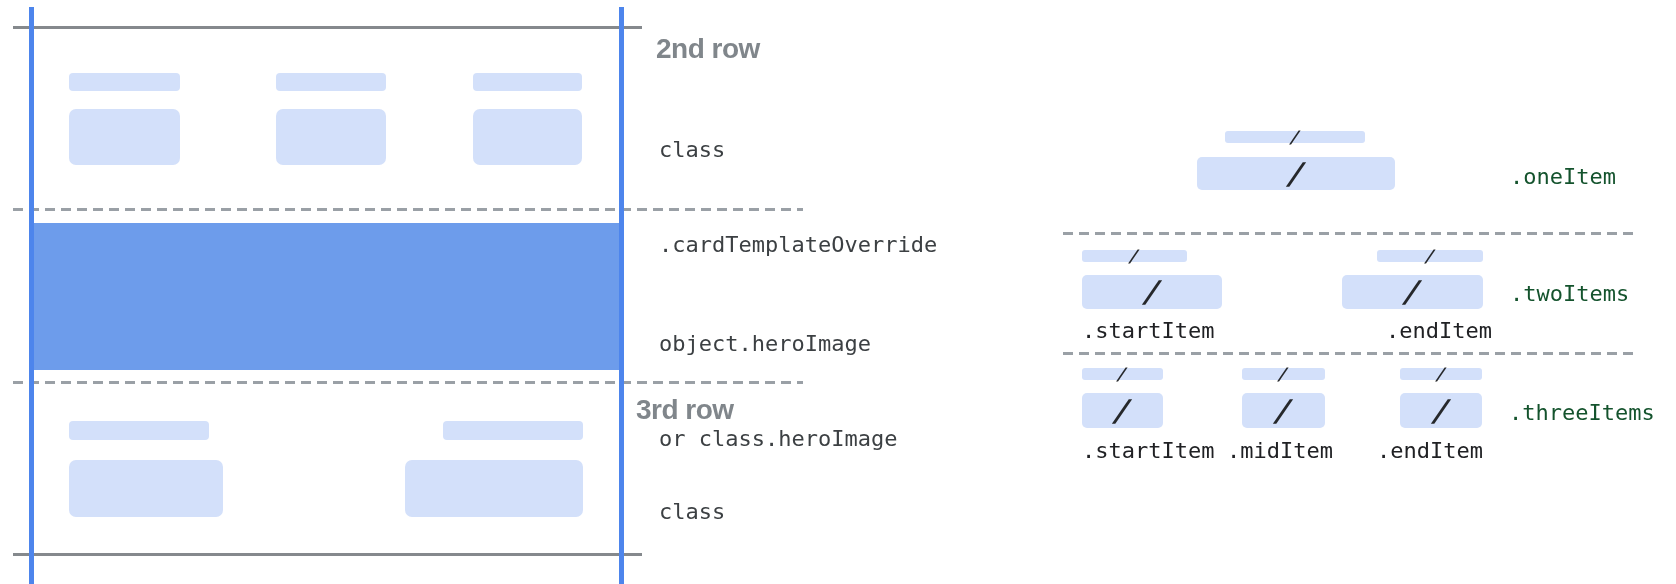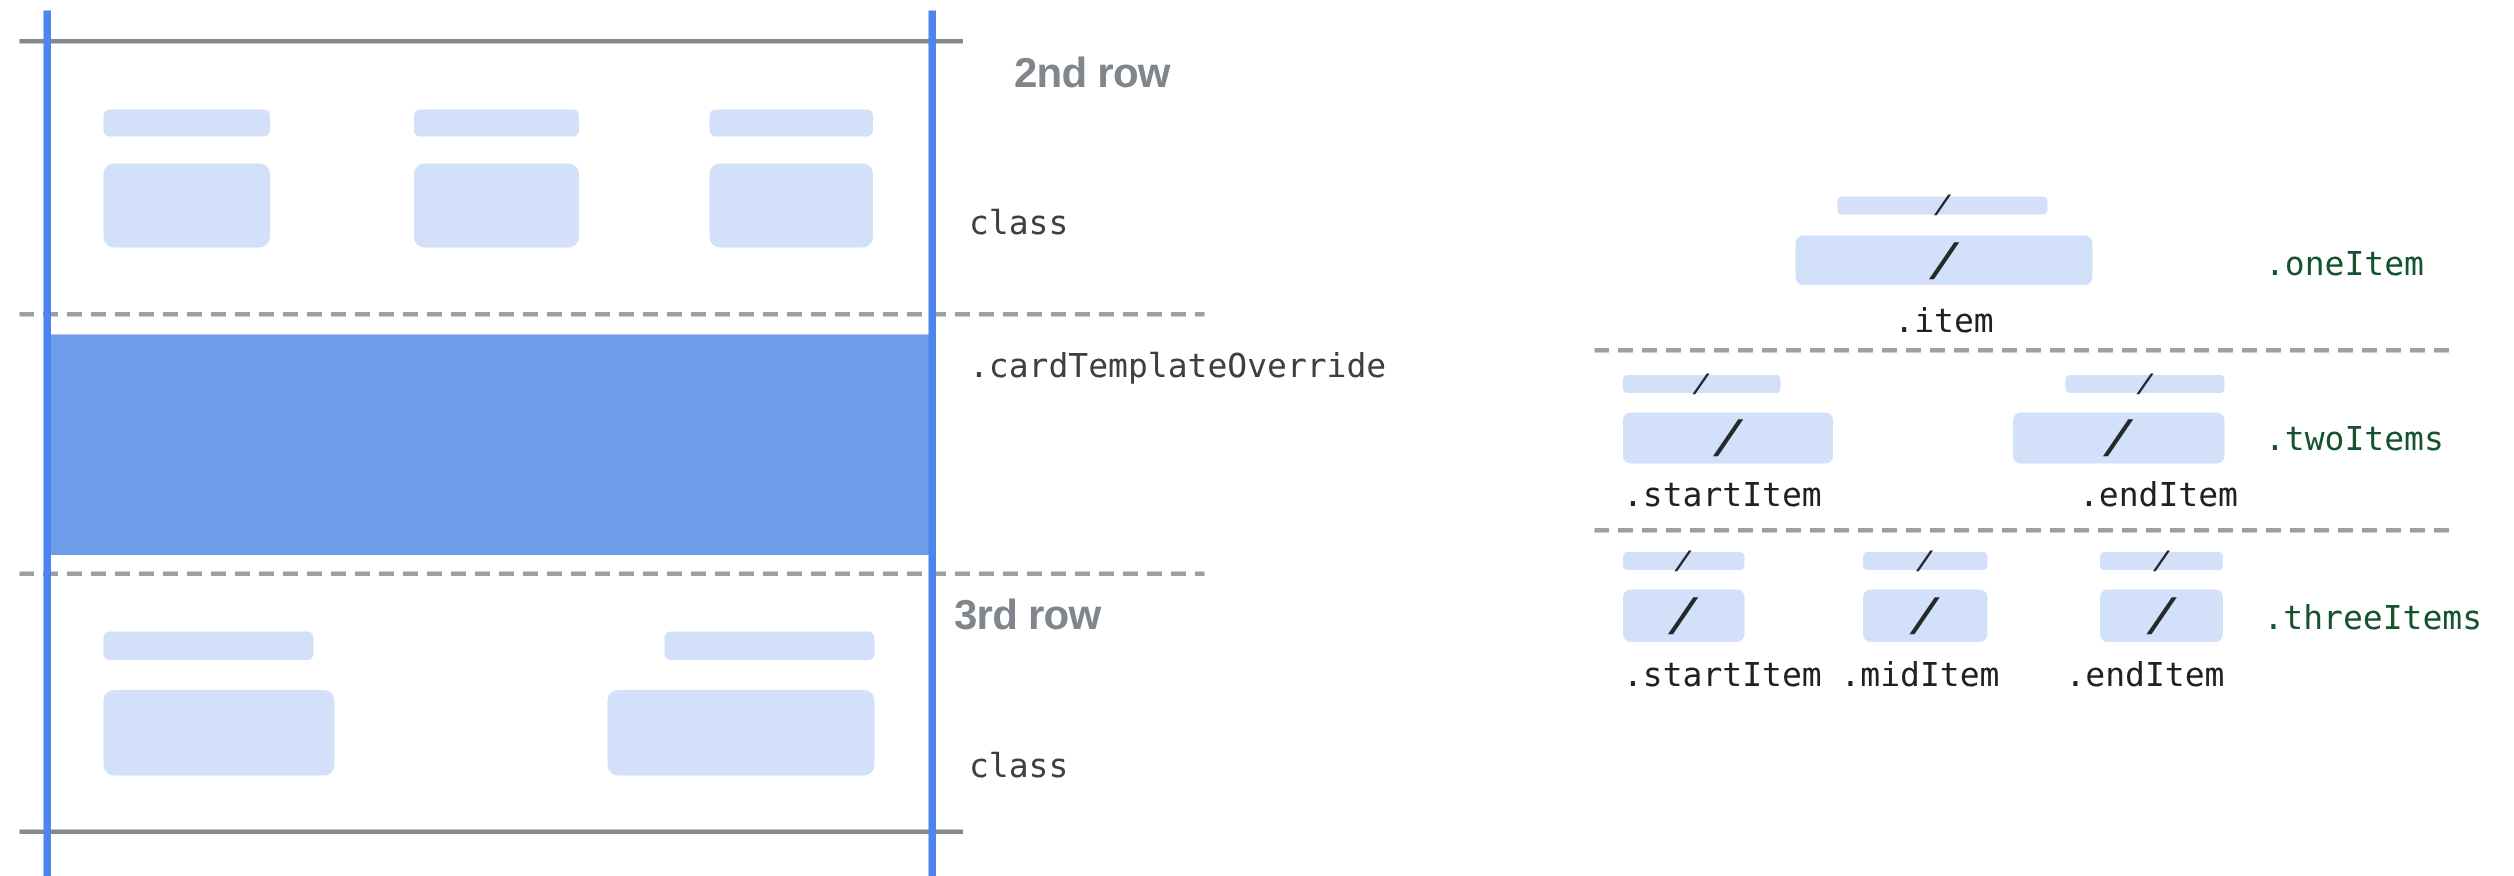--- a/index.html
+++ b/index.html
@@ -16,21 +16,21 @@
   .ph{position:absolute;background:#d3e0fa;z-index:1;}
   .ph.sm{border-radius:4px;}
   .ph.lg{border-radius:7px;}
 
   .hero{position:absolute;background:#6d9ceb;z-index:1;}
 
   
   .rowtitle{position:absolute;font-size:28px;font-weight:bold;color:#80868b;
             letter-spacing:-0.5px;white-space:pre;}
   .code{position:absolute;font-family:"DejaVu Sans Mono","Liberation Mono",monospace;
-        font-size:22px;line-height:31.5px;color:#3c4043;white-space:pre;}
+        font-size:22px;line-height:31.5px;color:#3c4043;white-space:pre;margin-left:13px;}
   .codeline{white-space:pre;}
 
   
   .bar{position:absolute;background:#d3e0fa;display:flex;align-items:center;
        justify-content:center;z-index:1;}
   .bar.small{border-radius:3px;}
   .bar.big{border-radius:5px;}
   .slash{font-family:"DejaVu Sans","Liberation Sans",sans-serif;font-style:italic;
          font-weight:bold;color:#26282b;transform:skewX(-10deg);line-height:0;}
   .slash.sm{font-size:17px;}
@@ -60,45 +60,48 @@
   <div class="ph sm" style="left:473px;top:73px;width:109px;height:18px;"></div>
   <div class="ph lg" style="left:473px;top:109px;width:109px;height:56px;"></div>
 
   <div class="hero" style="left:31px;top:223px;width:592px;height:147px;"></div>
 
   <div class="ph sm" style="left:69px;top:421px;width:140px;height:19px;"></div>
   <div class="ph lg" style="left:69px;top:460px;width:154px;height:57px;"></div>
   <div class="ph sm" style="left:443px;top:421px;width:140px;height:19px;"></div>
   <div class="ph lg" style="left:405px;top:460px;width:178px;height:57px;"></div>
 
-  <div class="rowtitle" style="left:676px;top:33px;">2nd row</div>
+  <div class="rowtitle" style="left:656px;top:33px;">2nd row</div>
   <div class="code" style="left:646px;top:71px;">
     <div class="codeline">class</div>
     <div class="codeline">.cardTemplateOverride</div>
   </div>
 
+  <div class="code" style="left:646px;top:265px;">
+    <div class="codeline">object.heroImage</div>
+    <div class="codeline">or class.heroImage</div>
+  </div>
 
   <div class="rowtitle" style="left:636px;top:394px;">3rd row</div>
   <div class="code" style="left:646px;top:433px;">
     <div class="codeline">class</div>
     
     
     
   </div>
 
   <div class="dashline" style="left:1063px;top:232px;width:574px;"></div>
   <div class="dashline" style="left:1063px;top:352px;width:574px;"></div>
 
   <div class="bar small" style="left:1225px;top:131px;width:140px;height:12px;">
     <span class="slash sm">/</span>
   </div>
   <div class="bar big" style="left:1197px;top:157px;width:198px;height:33px;">
     <span class="slash lg">/</span>
   </div>
-  <div class="itemlabel" style="left:1197px;top:202px;width:198px;text-align:center;">.item</div>
   <div class="rowlabel" style="left:1510px;top:164px;">.oneItem</div>
 
   <div class="bar small" style="left:1082px;top:250px;width:105px;height:12px;">
     <span class="slash sm">/</span>
   </div>
   <div class="bar big" style="left:1082px;top:275px;width:140px;height:34px;">
     <span class="slash lg">/</span>
   </div>
   <div class="bar small" style="left:1377px;top:250px;width:106px;height:12px;">
     <span class="slash sm">/</span>

